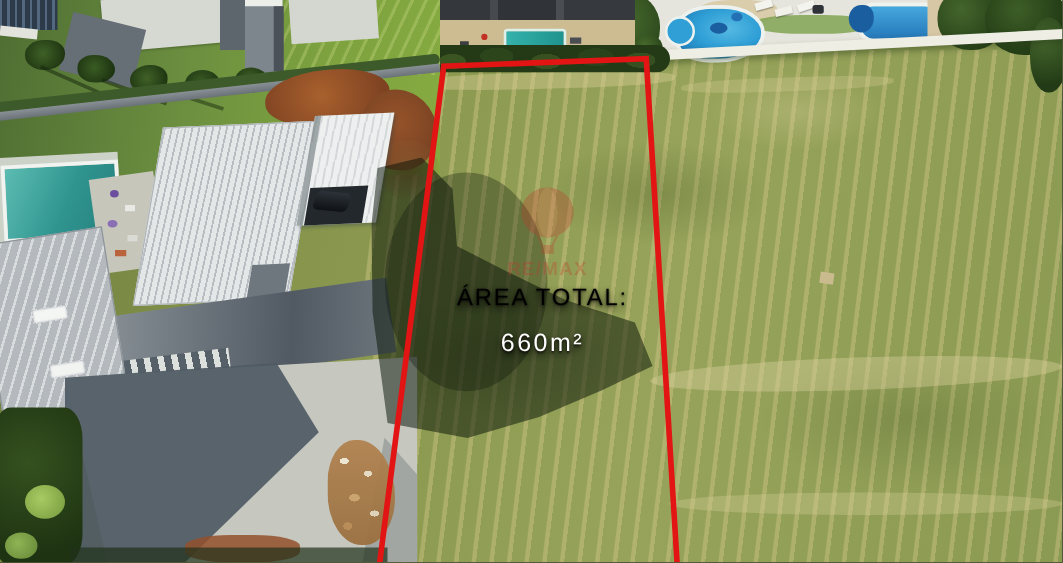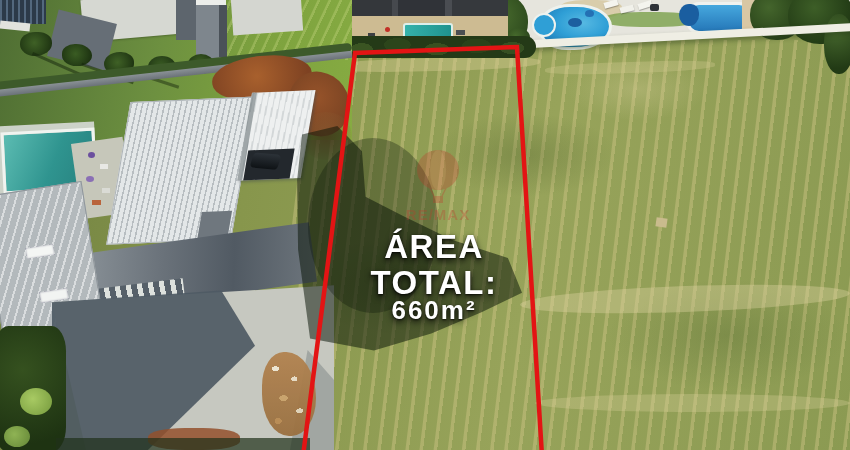--- a/index.html
+++ b/index.html
@@ -163,26 +163,26 @@
   .shade-bottom{left:56px;top:438px;width:254px;height:12px;background:#20301a;opacity:.7;}
 
   
   .lot-shadow{left:295px;top:120px;width:235px;height:240px;background:rgba(10,22,8,.52);
     clip-path:polygon(3% 6%,18% 2.5%,28.5% 13%,30% 32%,46% 40%,67% 50%,90.6% 57.5%,96.6% 72%,79.6% 80%,58% 89%,33.6% 96%,6.4% 91%,1.3% 54%,.9% 25%);}
   .lot-shadow2{left:308px;top:138px;width:130px;height:175px;border-radius:50%;background:rgba(8,18,6,.3);}
 
   
   .boundary-svg{left:0;top:0;width:850px;height:450px;}
   .wm{left:388px;top:146px;width:100px;height:86px;opacity:.3;}
-  .area-label{left:336px;top:229px;width:196px;text-align:center;color:#ffffff;
-    font-size:33px;font-weight:700;letter-spacing:1.5px;line-height:1.1;
+  .area-label{left:336px;top:229px;width:196px;text-align:center;color:#000000;
+    font-size:19px;font-weight:400;letter-spacing:1.5px;line-height:1.1;
     text-shadow:0 3px 6px rgba(0,0,0,.85),0 1px 2px rgba(0,0,0,.7);}
   .area-value{left:336px;top:264px;width:196px;text-align:center;color:#fff;
-    font-size:26px;font-weight:700;letter-spacing:2px;line-height:1.1;
-    text-shadow:0 3px 6px rgba(0,0,0,.85),0 1px 2px rgba(0,0,0,.7);margin-top:32px;}
+    font-size:20px;font-weight:400;letter-spacing:2px;line-height:1.1;
+    text-shadow:0 3px 6px rgba(0,0,0,.85),0 1px 2px rgba(0,0,0,.7);}
 </style>
 </head>
 <body>
 
 <div class="stage">
 
   <div class="abs grass"></div>
   <div class="abs grass-rows"></div>
   <div class="abs grass-mottle"></div>
   <div class="abs band1"></div>

